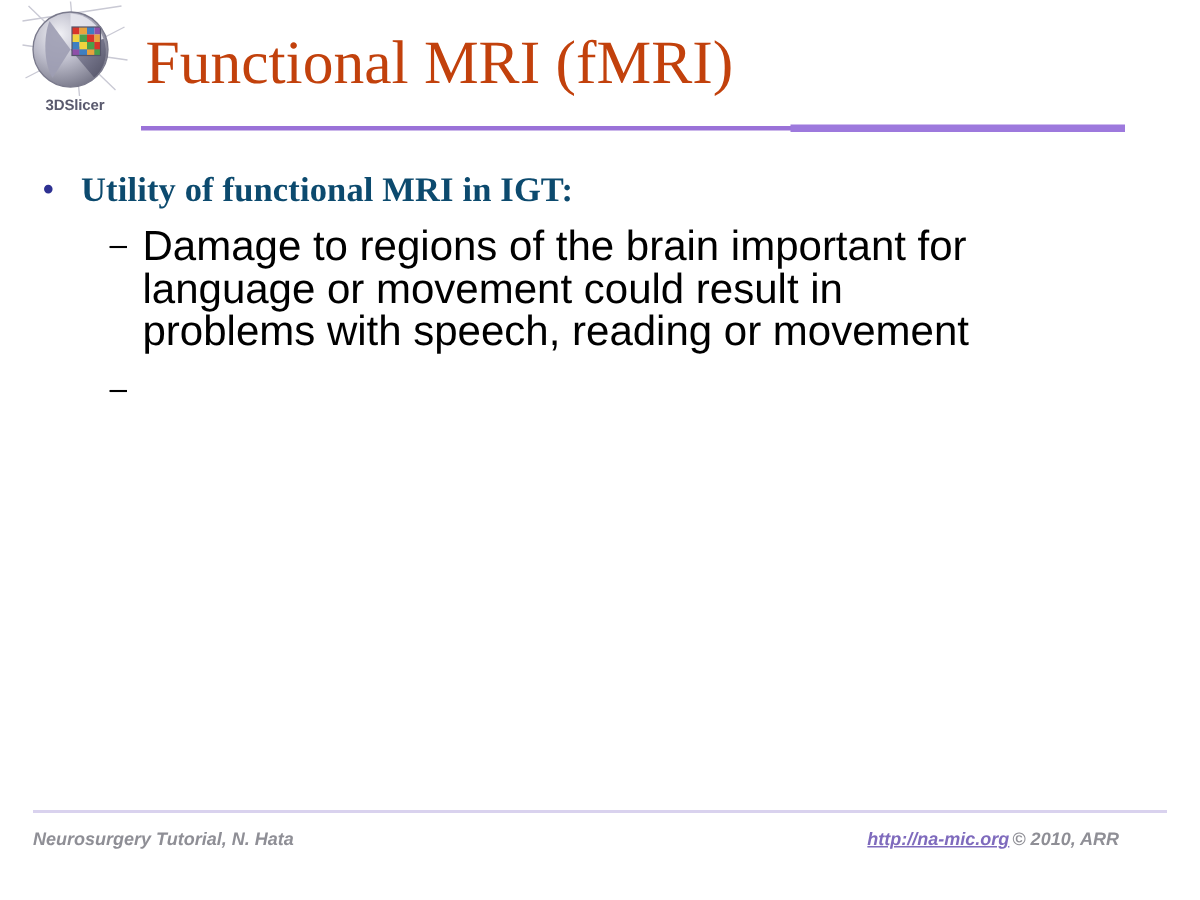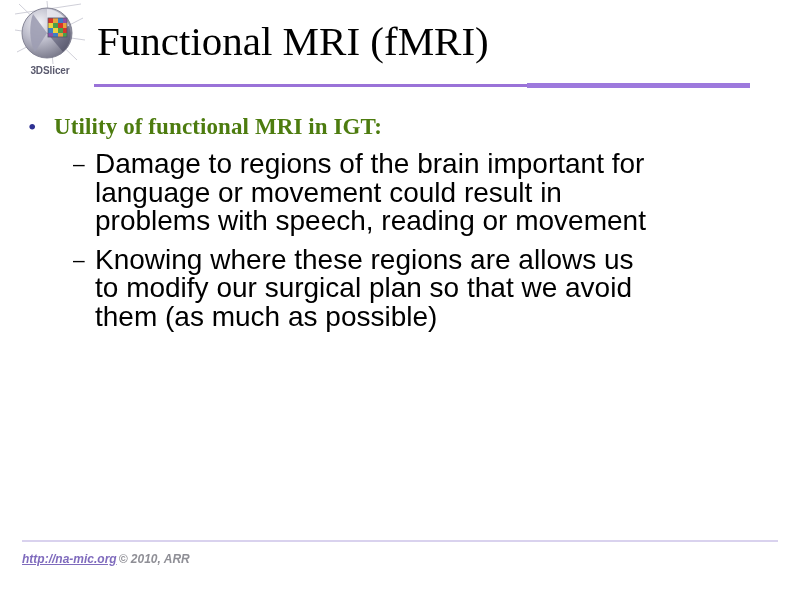--- a/index.html
+++ b/index.html
@@ -45,21 +45,21 @@
   }
 
   
   .slide-title {
     position: absolute;
     left: 97px;
     top: 17px;
     font-family: "Liberation Serif", serif;
     font-size: 41px;
     line-height: 48px;
-    color: #000000;
+    color: #c2410c;
     white-space: nowrap;
   }
   .title-rule-wrap {
     position: absolute;
     left: 94px;
     top: 82px;
     width: 656px;
     height: 7px;
   }
   .title-rule-left {
@@ -99,21 +99,21 @@
     color: #2e3192;
     width: 26px;
     flex: 0 0 26px;
     text-align: left;
   }
   .lvl1-text {
     font-family: "Liberation Serif", serif;
     font-size: 23px;
     line-height: 30px;
     font-weight: bold;
-    color: #4d7c0f;
+    color: #0c4a6e;
     letter-spacing: 0.1px;
   }
 
   .lvl2-list {
     margin-top: 8px;
     padding-left: 45px;
   }
   .lvl2 {
     display: flex;
     align-items: flex-start;
@@ -248,26 +248,26 @@
 
     <div class="lvl2-list">
 
       <div class="lvl2">
         <div class="lvl2-marker">–</div>
         <div class="lvl2-text">Damage to regions of the brain important for language or movement could result in problems with speech, reading or movement</div>
       </div>
 
       <div class="lvl2">
         <div class="lvl2-marker">–</div>
-        <div class="lvl2-text">Knowing where these regions are allows us to modify our surgical plan so that we avoid them (as much as possible)</div>
       </div>
 
     </div>
   </div>
 
   <div class="footer-rule"></div>
   <div class="footer">
+    <div class="footer-left">Neurosurgery Tutorial, N. Hata</div>
     <div class="footer-right">
       <a class="footer-link" href="#">http://na-mic.org</a><span class="footer-copy">© 2010, ARR</span>
     </div>
   </div>
 
 </div>
 
 </body></html>

